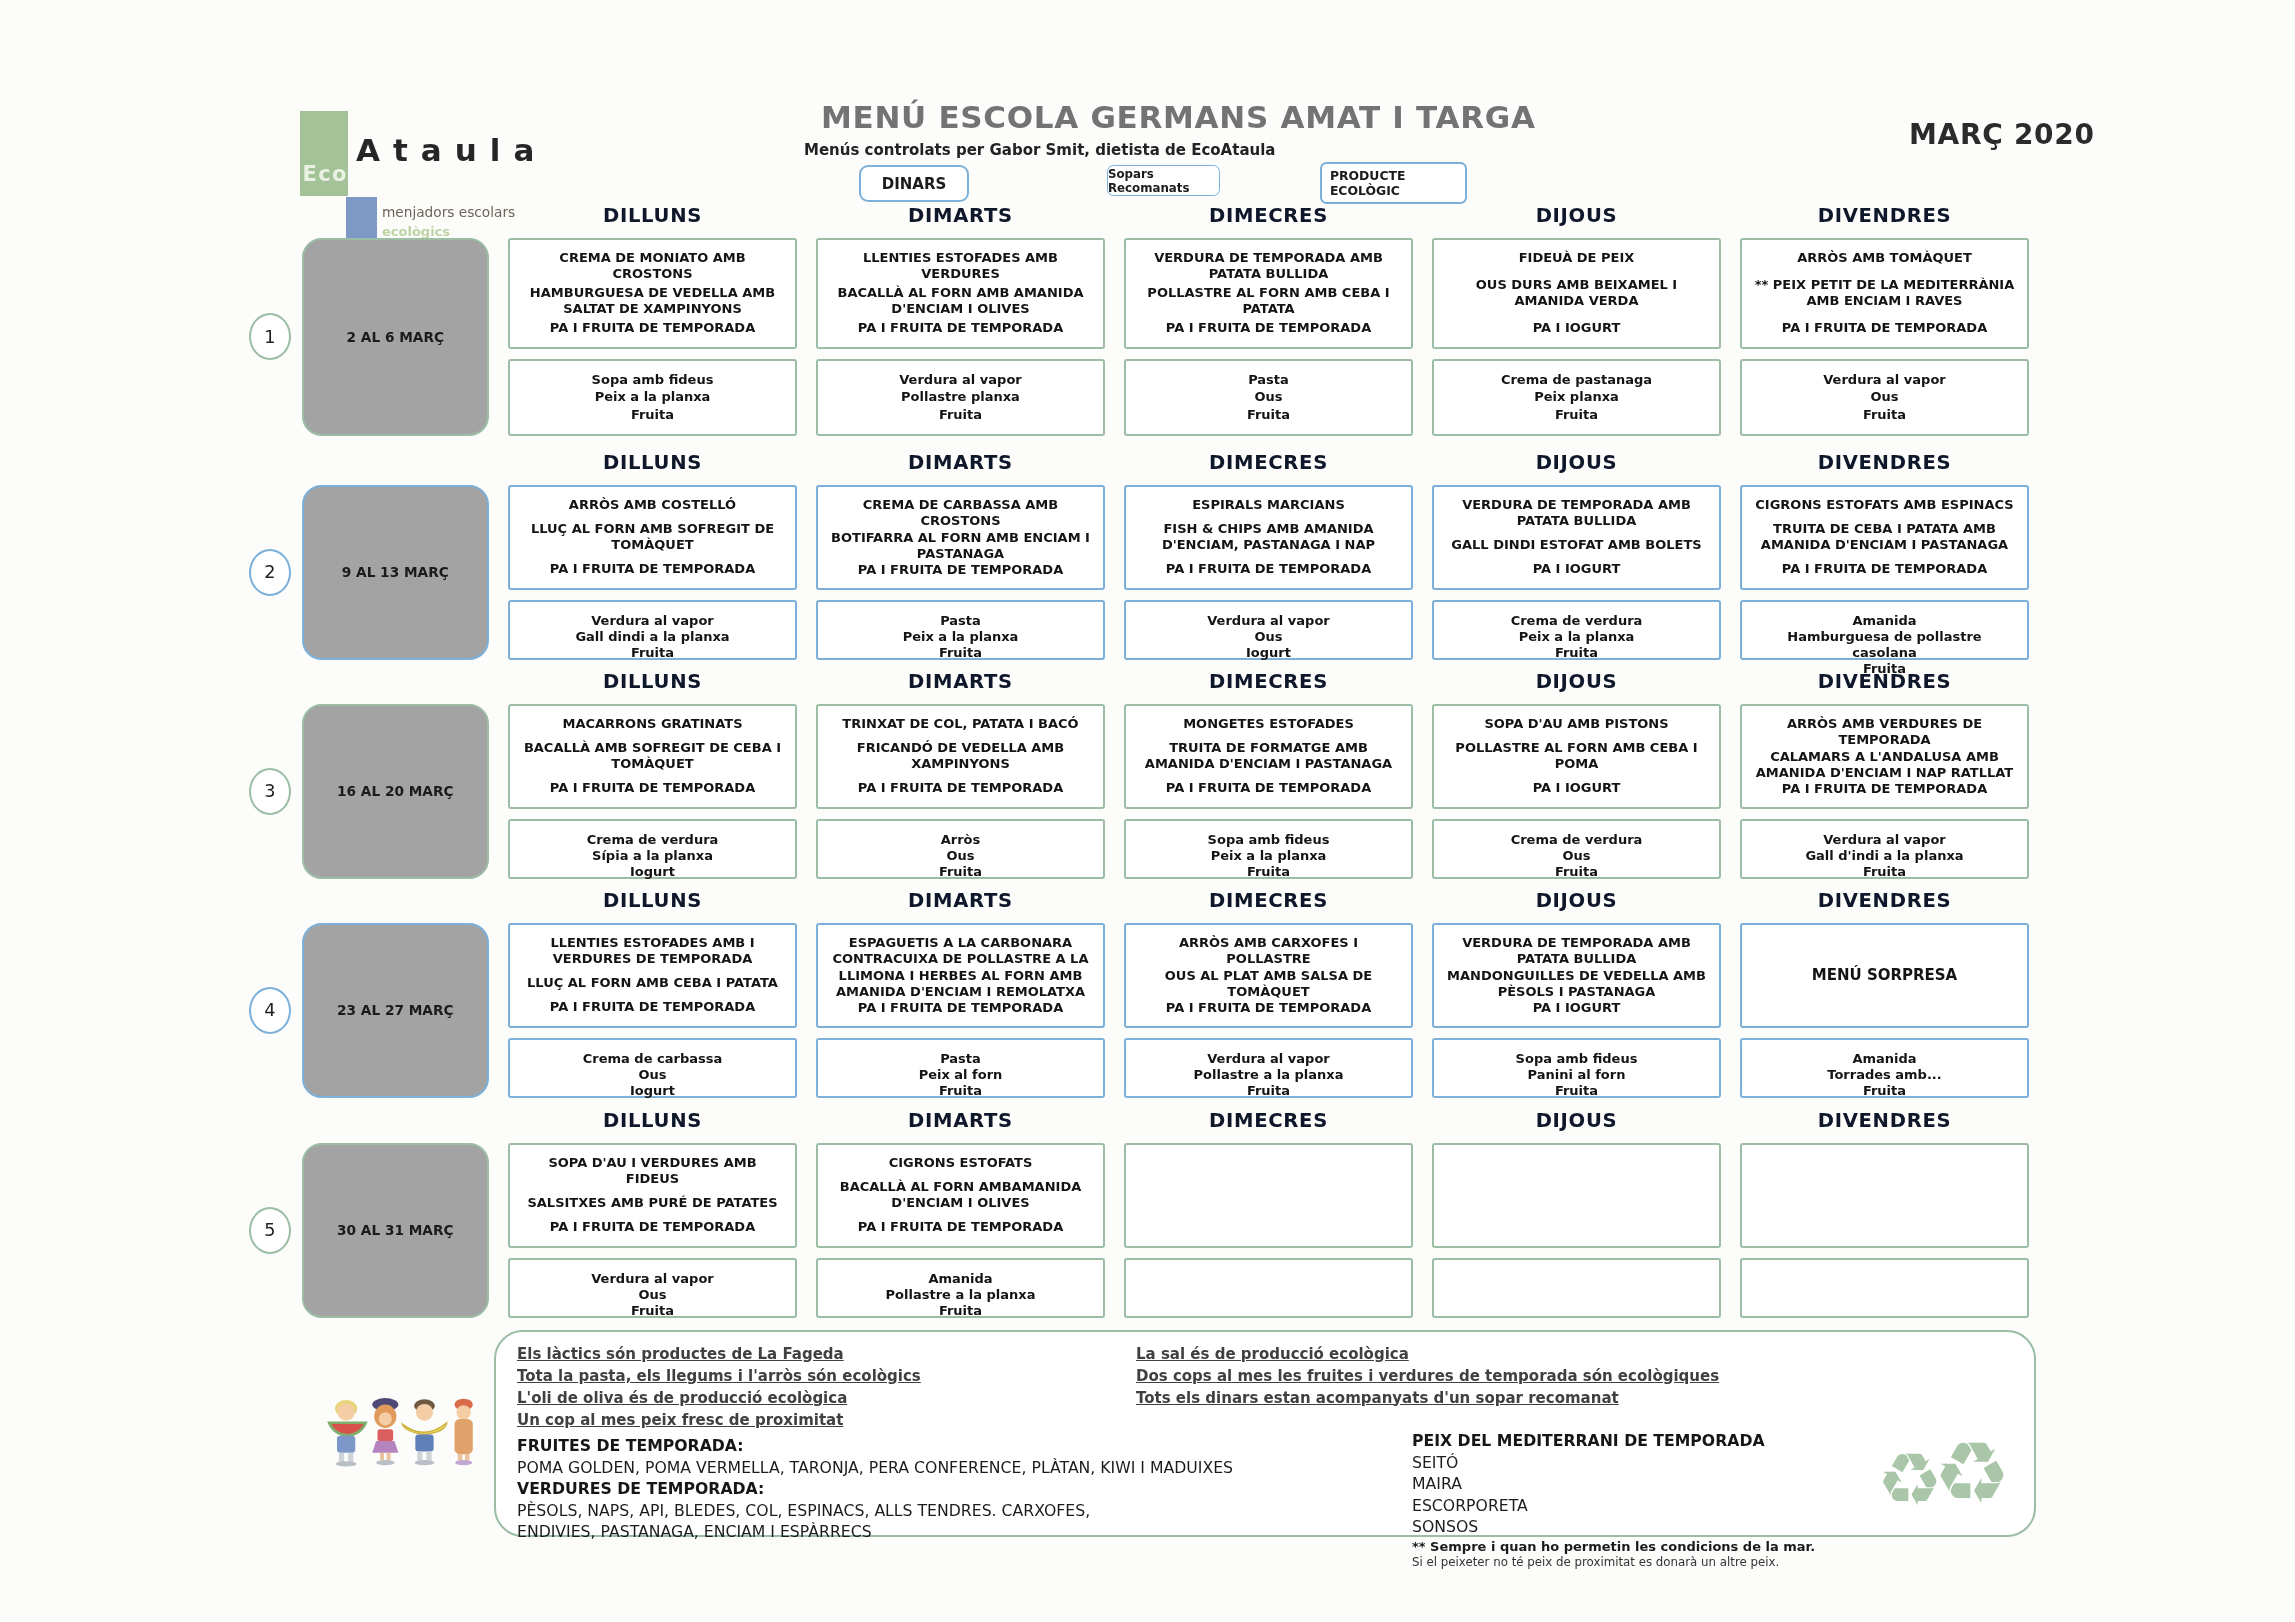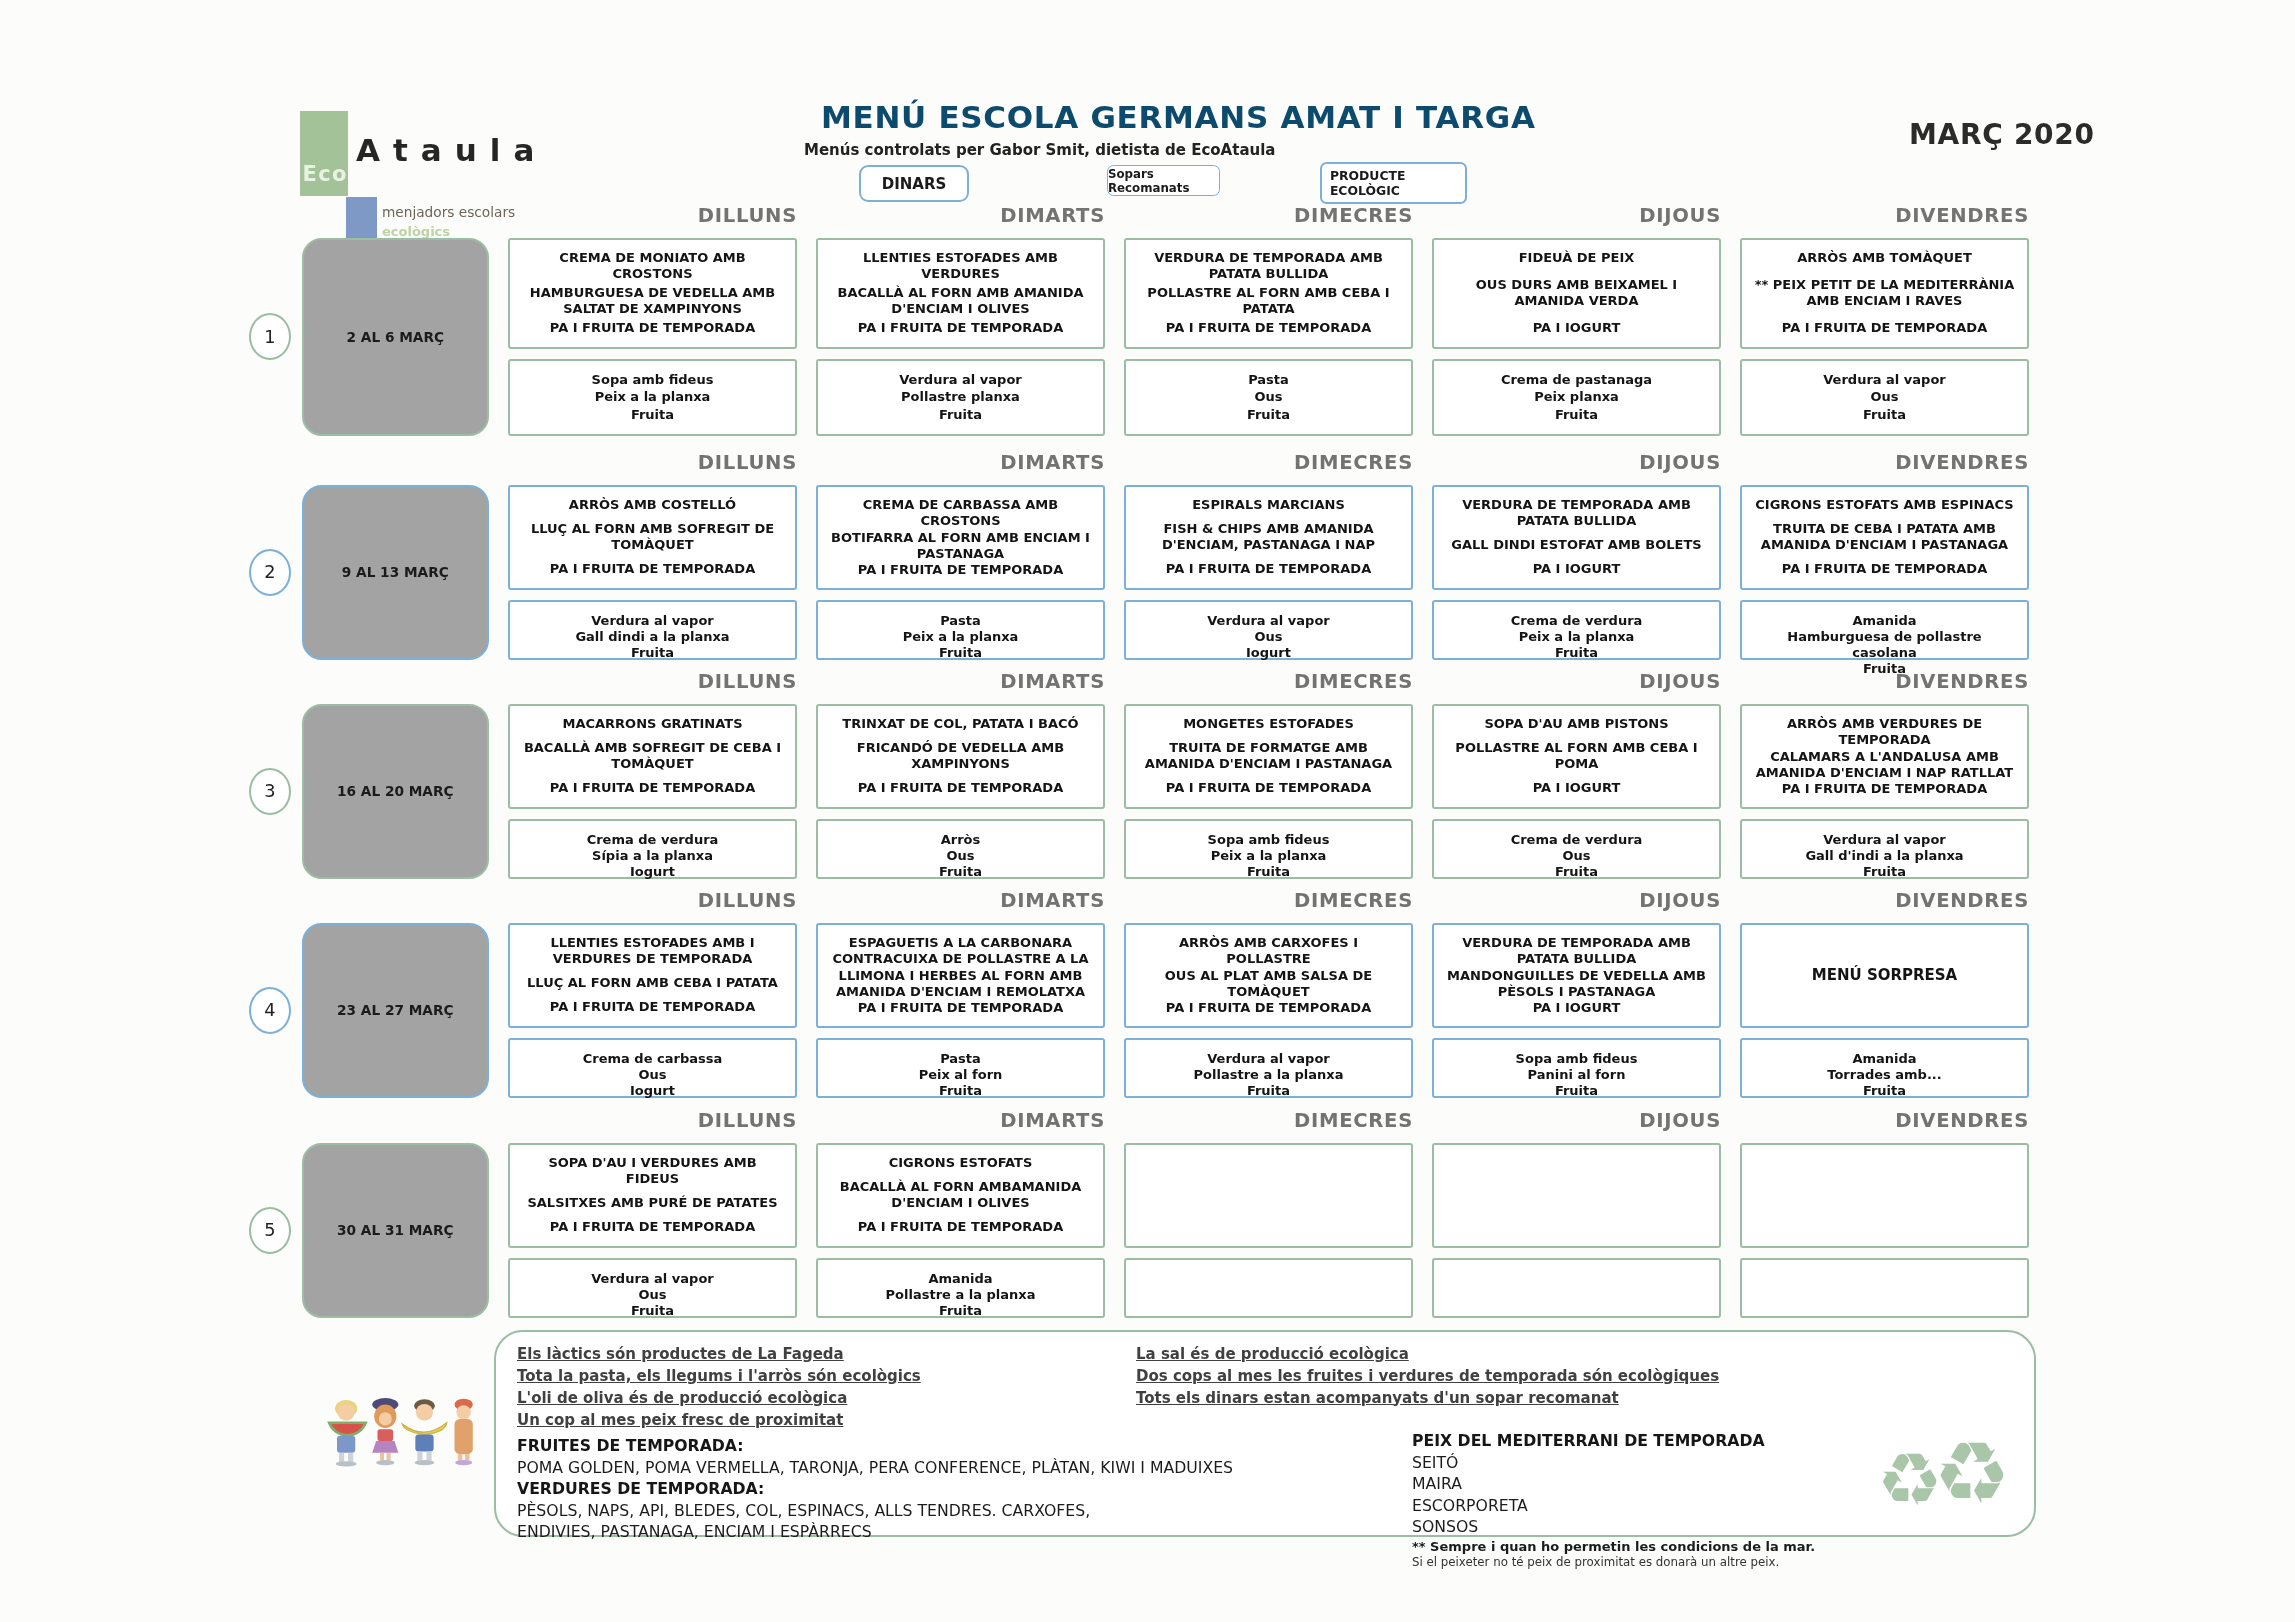--- a/index.html
+++ b/index.html
@@ -8,38 +8,38 @@
     font-family:"DejaVu Sans", sans-serif;color:#1b1b1b;overflow:hidden;
   }
   
   .logo{position:absolute;left:296px;top:98px;width:419px;height:177px;}
   .logo-green{position:absolute;left:3.9px;top:13px;width:48px;height:85px;background:#a3c297;}
   .logo-eco{position:absolute;left:6.5px;top:64px;font-size:21px;font-weight:bold;color:#e9f2e2;letter-spacing:1.3px;}
   .logo-name{position:absolute;left:60px;top:34px;font-size:31px;font-weight:bold;color:#262626;letter-spacing:13px;}
   .logo-blue{position:absolute;left:50px;top:99px;width:31px;height:56px;background:#7e99c6;}
   .logo-sub1{position:absolute;left:86px;top:106px;font-size:13.7px;color:#6d645a;text-align:center;}
   .logo-sub2{position:absolute;left:86px;top:126px;font-size:13px;font-weight:bold;color:#bcd3a4;}
-  .page-title{position:absolute;left:821px;top:99px;font-size:31px;font-weight:800;color:#0c4a6e;letter-spacing:0.7px;}
+  .page-title{position:absolute;left:821px;top:99px;font-size:31px;font-weight:800;color:#737373;letter-spacing:0.7px;}
   .page-subtitle{position:absolute;left:804px;top:141px;font-size:15px;font-weight:bold;color:#222;}
   .page-month{position:absolute;left:1909px;top:98px;font-size:28px;font-weight:800;color:#2b2b2b;letter-spacing:0.7px;margin-top:20px;}
   .legend-box{position:absolute;background:#fff;border:2px solid #7cb0d8;display:flex;align-items:center;justify-content:center;}
   .legend-dinars{left:859px;top:165px;width:106px;height:33px;border-radius:9.2px;font-size:15px;font-weight:bold;}
   .legend-sopars{left:1107px;top:165px;width:111px;height:29px;border-radius:6.5px;border-width:1.3px;font-size:11.8px;font-weight:600;}
   .legend-producte{left:1320px;top:162px;width:135px;height:38px;border-radius:6.5px;border-width:2px;
     font-size:12.4px;font-weight:bold;justify-content:flex-start;padding-left:7.9px;line-height:1.25;white-space:pre-line;}
   
   .week{position:absolute;left:249px;display:grid;
     grid-template-columns:240px repeat(5,289px);column-gap:19px;
     grid-template-rows:25px auto auto;row-gap:10.5px;}
   .week:nth-of-type(1){top:202px;}
   .week:nth-of-type(2){top:449px;}
   .week:nth-of-type(3){top:668px;}
   .week:nth-of-type(4){top:887px;}
   .week:nth-of-type(5){top:1107px;}
-  .day-h{font-size:19.6px;font-weight:800;text-align:right;color:#737373;letter-spacing:0.7px;align-self:end;}
+  .day-h{font-size:19.6px;font-weight:800;text-align:center;color:#0f172a;letter-spacing:0.7px;align-self:end;}
   .side{grid-row:2/4;grid-column:1;display:flex;align-items:center;gap:10.5px;}
   .circle{width:38px;height:43px;border:2px solid #9abda4;border-radius:50%;flex:0 0 auto;
     display:flex;align-items:center;justify-content:center;font-size:17.7px;color:#222;background:#fff;}
   .label-box{flex:1;align-self:stretch;border:2.6px solid #9abda4;border-radius:19.6px;background:#a3a3a3;
     display:flex;align-items:center;justify-content:center;font-size:13.7px;font-weight:800;text-align:center;}
   .mbox{border:2.6px solid #9abda4;border-radius:3px;background:#fff;
     display:flex;flex-direction:column;justify-content:space-between;
     padding:10.5px 11.8px;box-sizing:border-box;text-align:center;}
   .week.blue .mbox,.week.blue .label-box,.week.blue .circle{border-color:#7cb0d8;}
   .lunch-box{height:111px;}

